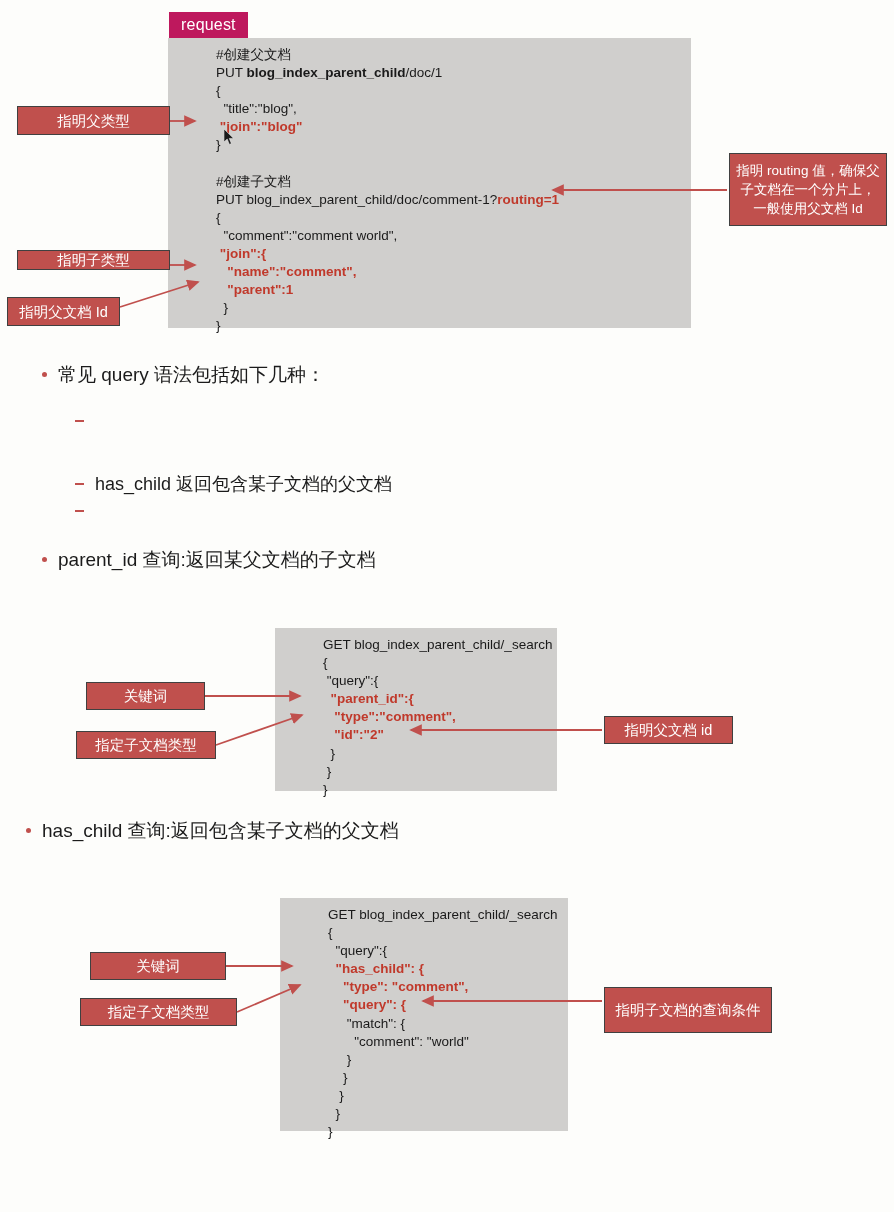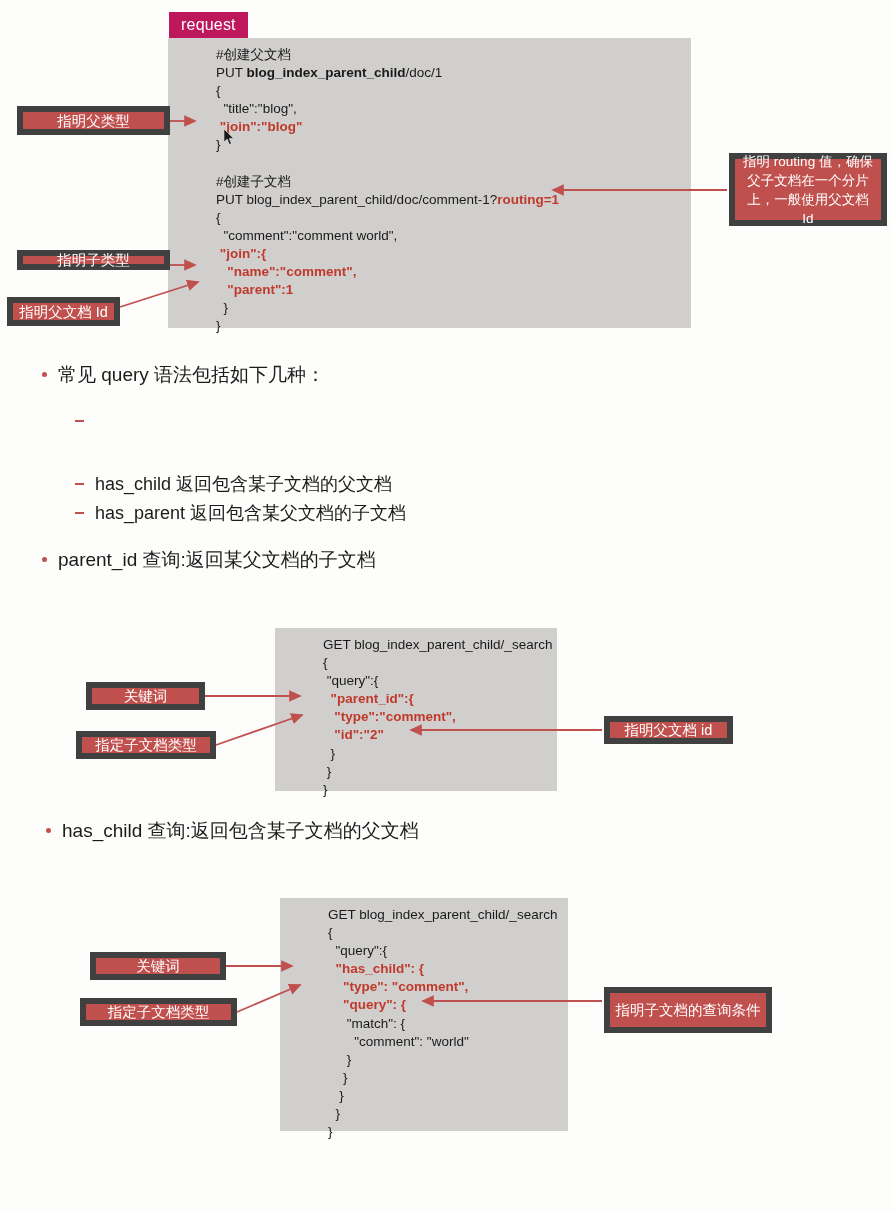--- a/index.html
+++ b/index.html
@@ -50,21 +50,21 @@
   .callout{
     position:absolute;
     background:#c0504d;
     color:#ffffff;
     font-size:14.5px;
     font-family:"Liberation Sans","DejaVu Sans",sans-serif;
     display:flex;align-items:center;justify-content:center;
     text-align:center;
     box-sizing:border-box;
     line-height:18px;
-    border:6px solid #404040;
+    border:1px solid #404040;
   }
   .callout.multi{font-size:13.5px;line-height:19px;padding:4px 6px;}
 
   #cal-parent-type{left:17px;top:106px;width:153px;height:29px;}
   #cal-child-type {left:17px;top:250px;width:153px;height:20px;}
   #cal-parent-id  {left:7px; top:297px;width:113px;height:29px;}
   #cal-routing    {left:729px;top:153px;width:158px;height:73px;}
 
   #cal-kw-1       {left:86px;top:682px;width:119px;height:28px;}
   #cal-childtype-1{left:76px;top:731px;width:140px;height:28px;}
@@ -94,21 +94,21 @@
   }
   .b2 .dash{
     display:inline-block;width:9px;height:2px;background:#c0504d;
     vertical-align:middle;margin-right:11px;margin-bottom:3px;
   }
   #bl-1{left:42px;top:362px;}
   #bl-2{left:75px;top:411px;}
   #bl-3{left:75px;top:456px;margin-top:16px;}
   #bl-4{left:75px;top:501px;}
   #bl-5{left:42px;top:547px;text-align:right;}
-  #bl-6{left:46px;top:818px;}
+  #bl-6{left:26px;top:818px;}
 
   
   #cursor{position:absolute;left:224px;top:129px;width:12px;height:17px;}
 </style>
 </head>
 <body>
 
 <div class="slide">
 
   <div class="tab" id="tab-request">request</div>
@@ -128,21 +128,21 @@
   <div class="callout" id="cal-childtype-1">指定子文档类型</div>
   <div class="callout" id="cal-parentdocid">指明父文档 id</div>
 
   <div class="callout" id="cal-kw-2">关键词</div>
   <div class="callout" id="cal-childtype-2">指定子文档类型</div>
   <div class="callout" id="cal-childcond">指明子文档的查询条件</div>
 
   <div class="b1" id="bl-1"><span class="dot"></span><span>常见 query 语法包括如下几种：</span></div>
   <div class="b2" id="bl-2"><span class="dash"></span></div>
   <div class="b2" id="bl-3"><span class="dash"></span><span>has_child 返回包含某子文档的父文档</span></div>
-  <div class="b2" id="bl-4"><span class="dash"></span><span>has_parent 返回包含某父文档的子文档</span></div>
+  <div class="b2" id="bl-4"><span class="dash"></span></div>
   <div class="b1" id="bl-5"><span class="dot"></span><span>parent_id 查询:返回某父文档的子文档</span></div>
   <div class="b1" id="bl-6"><span class="dot"></span><span>has_child 查询:返回包含某子文档的父文档</span></div>
 
   <svg id="arrows" viewBox="0 0 894 1212">
     <defs>
       <marker id="ah" markerWidth="7" markerHeight="7" refX="6" refY="3.2" orient="auto">
         <path d="M0,0 L7,3.2 L0,6.4 z" fill="#c0504d"></path>
       </marker>
     </defs>
 

